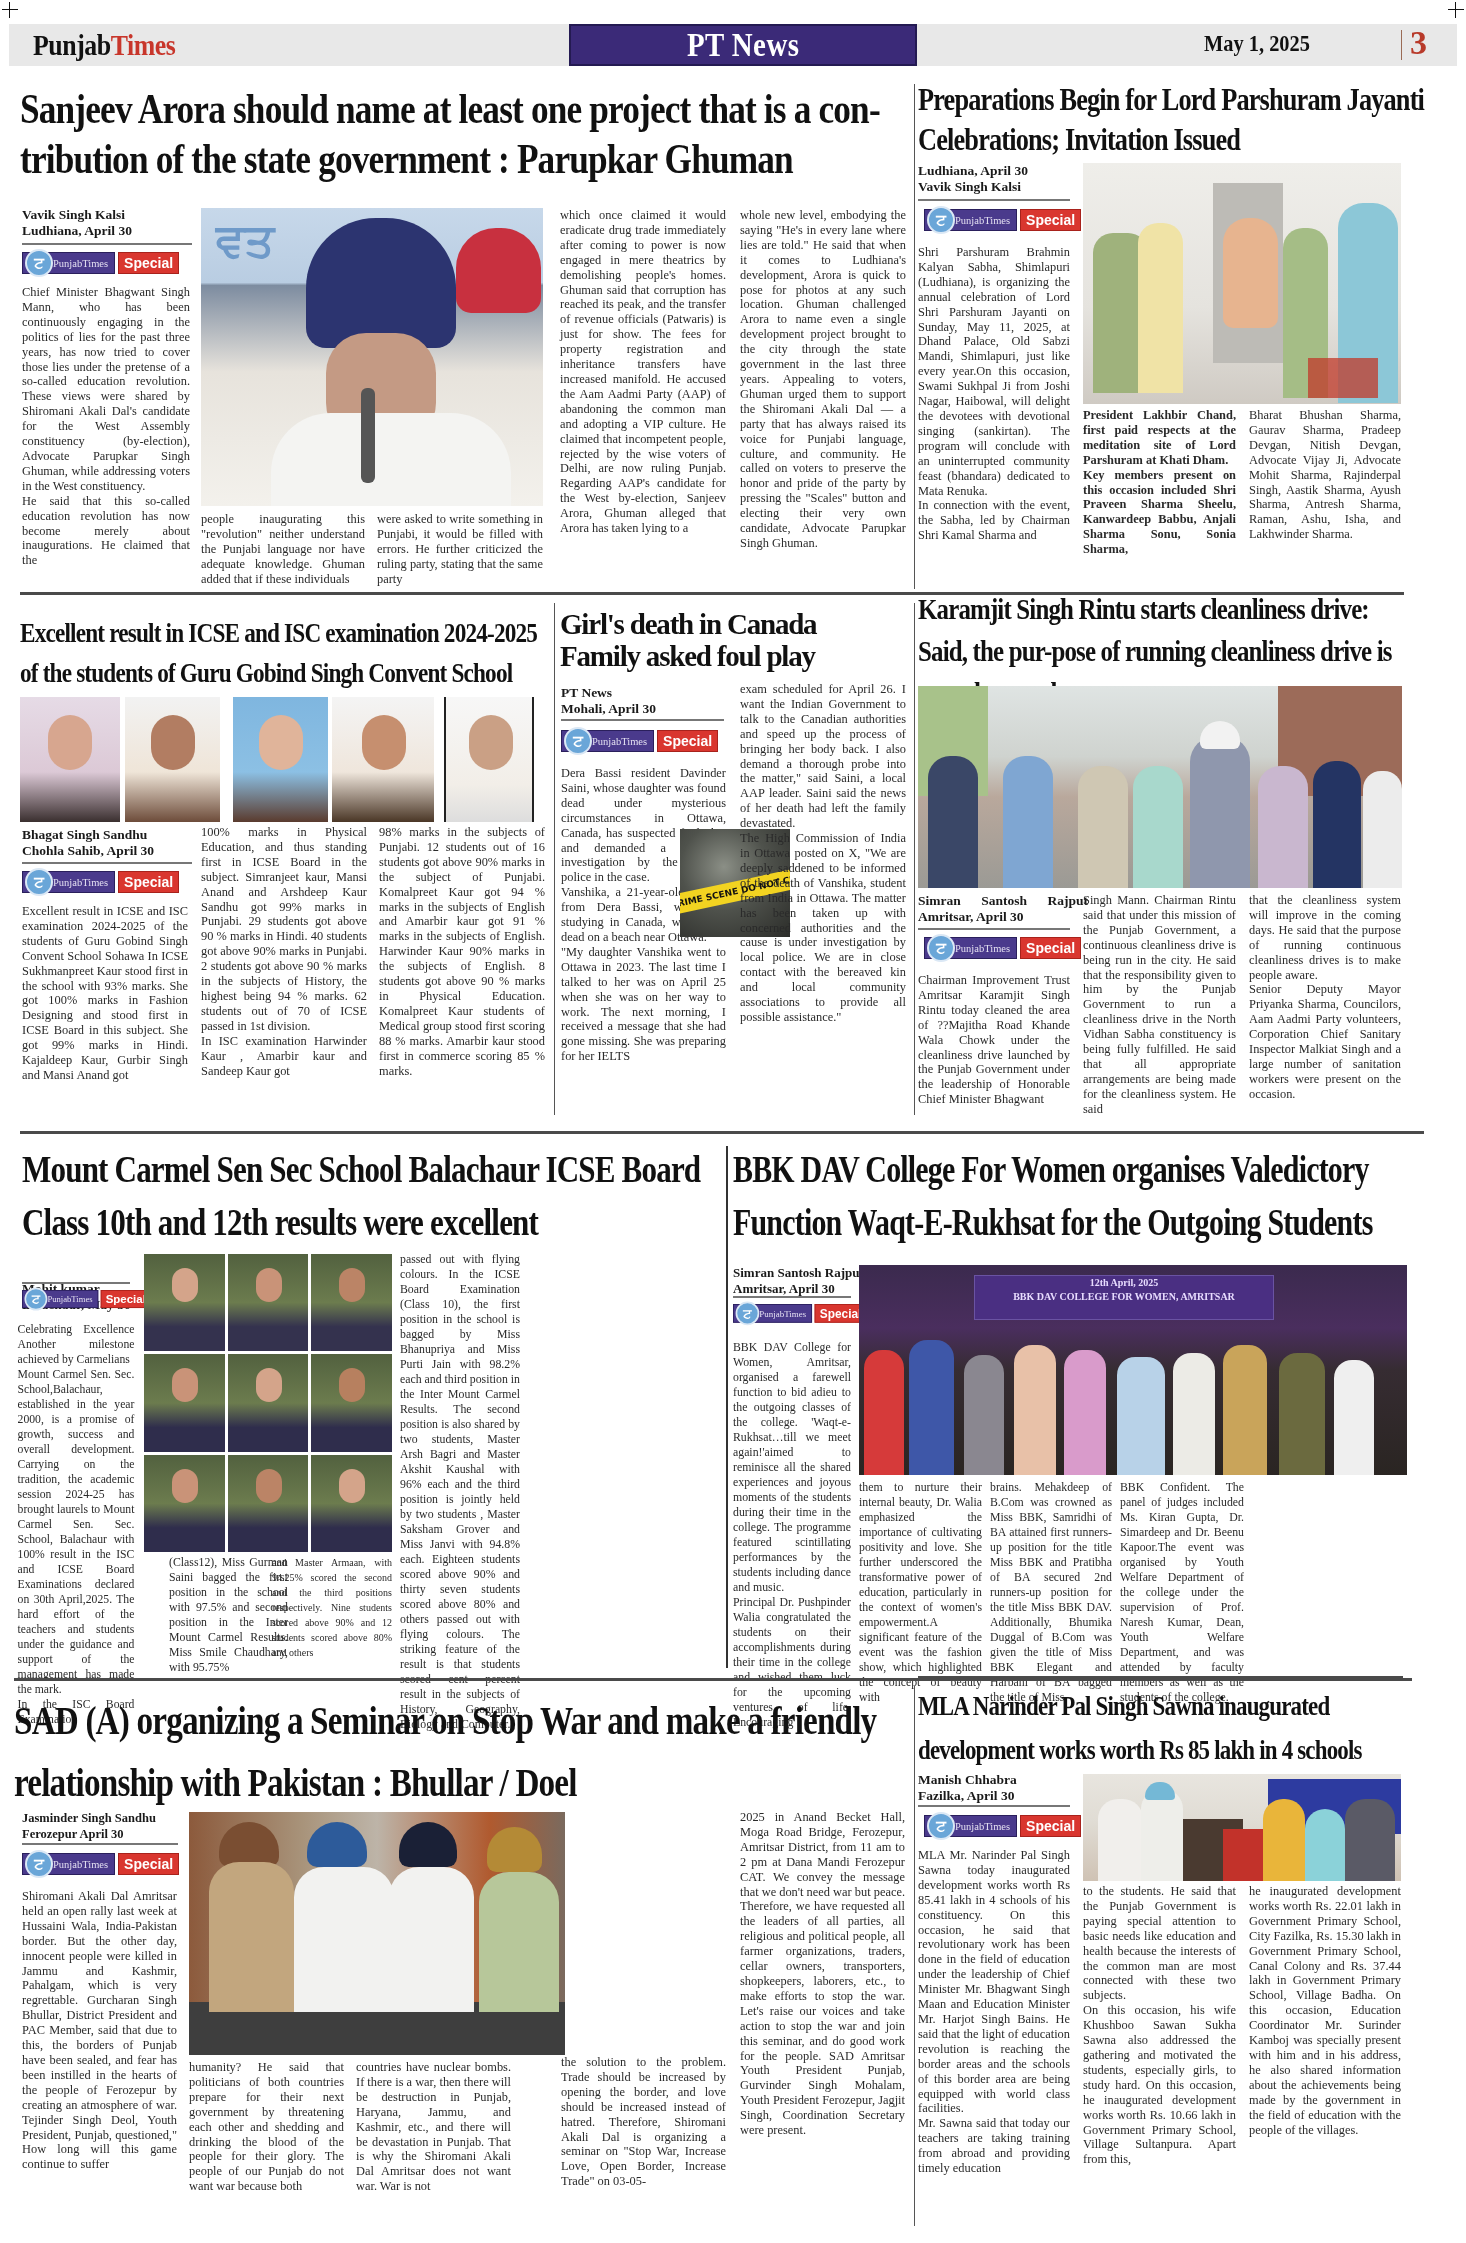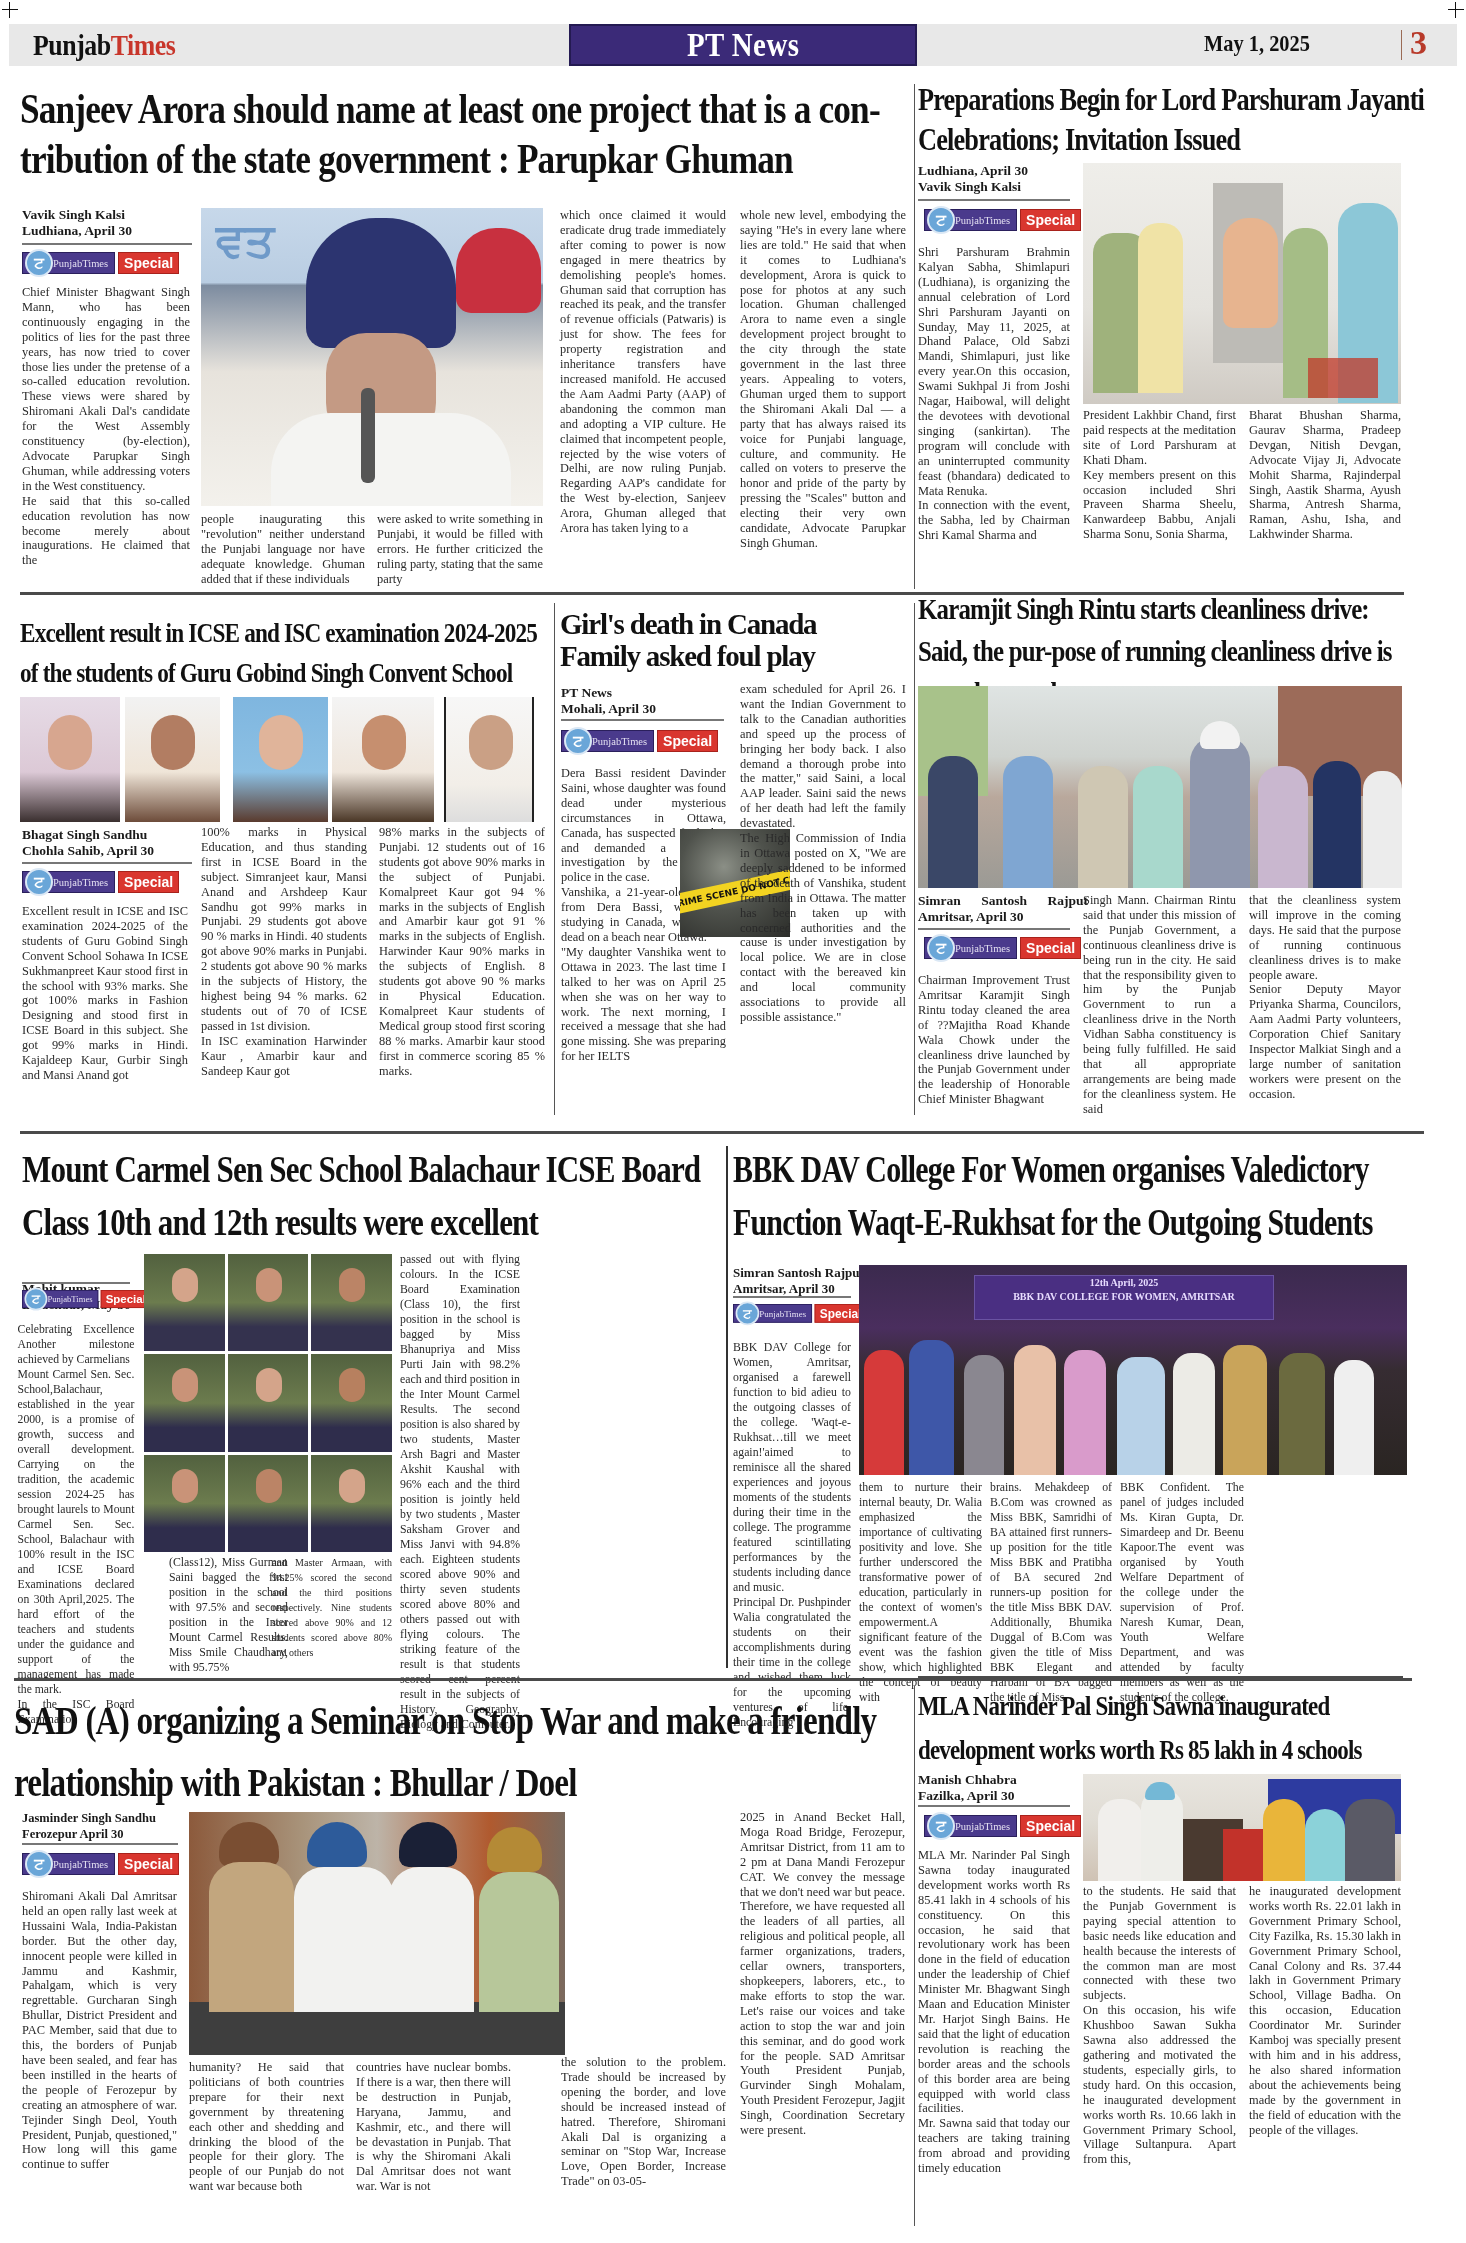--- a/index.html
+++ b/index.html
@@ -111,21 +111,21 @@
 In connection with the event, the Sabha, led by Chairman Shri Kamal Sharma and</div>
   <div class="photo" style="left:1083px;top:163px;width:318px;height:241px;background:linear-gradient(180deg,#efeeea 0%,#e5e3de 60%,#cfcac3 100%);">
     <div class="abs" style="left:130px;top:20px;width:70px;height:180px;background:#bdbbb6;"></div>
     <div class="abs" style="left:140px;top:55px;width:55px;height:110px;border-radius:25px 25px 10px 10px;background:#e7b48f;"></div>
     <div class="abs" style="left:10px;top:70px;width:55px;height:160px;border-radius:20px 20px 0 0;background:#9fb27c;"></div>
     <div class="abs" style="left:55px;top:60px;width:45px;height:170px;border-radius:20px 20px 0 0;background:#f0e3a6;"></div>
     <div class="abs" style="left:200px;top:65px;width:45px;height:170px;border-radius:20px 20px 0 0;background:#a5bd86;"></div>
     <div class="abs" style="left:255px;top:40px;width:60px;height:200px;border-radius:25px 25px 0 0;background:#8cc7d7;"></div>
     <div class="abs" style="left:225px;top:195px;width:70px;height:40px;background:#c23a2a;opacity:.75;"></div>
   </div>
-  <div class="col" style="left:1083px;top:408px;width:153px;height:170px;">President Lakhbir Chand, first paid respects at the meditation site of Lord Parshuram at Khati Dham.
+  <div class="col" style="left:1083px;top:408px;width:153px;height:170px;font-weight:bold;">President Lakhbir Chand, first paid respects at the meditation site of Lord Parshuram at Khati Dham.
 Key members present on this occasion included Shri Praveen Sharma Sheelu, Kanwardeep Babbu, Anjali Sharma Sonu, Sonia Sharma,</div>
   <div class="col" style="left:1249px;top:408px;width:152px;height:170px;">Bharat Bhushan Sharma, Gaurav Sharma, Pradeep Devgan, Nitish Devgan, Advocate Vijay Ji, Advocate Mohit Sharma, Rajinderpal Singh, Aastik Sharma, Ayush Sharma, Antresh Sharma, Raman, Ashu, Isha, and Lakhwinder Sharma.</div>
 </article>
 
 <div class="hrule" style="left:20px;top:592px;width:1384px;"></div>
 
 <article>
   <h2 class="hl" style="left:20px;top:613px;width:640px;font-size:28px;line-height:40px;transform:scaleX(0.83);">Excellent result  in ICSE and ISC examination 2024-2025 of the students of Guru Gobind Singh Convent School  Sohawa</h2>
   <div class="photo" style="left:20px;top:697px;width:520px;height:125px;">
     <div class="abs" style="left:0;top:0;width:100px;height:125px;background:linear-gradient(180deg,#e6dbe6 0%,#dcc9d6 60%,#3a2f2f 100%);">

